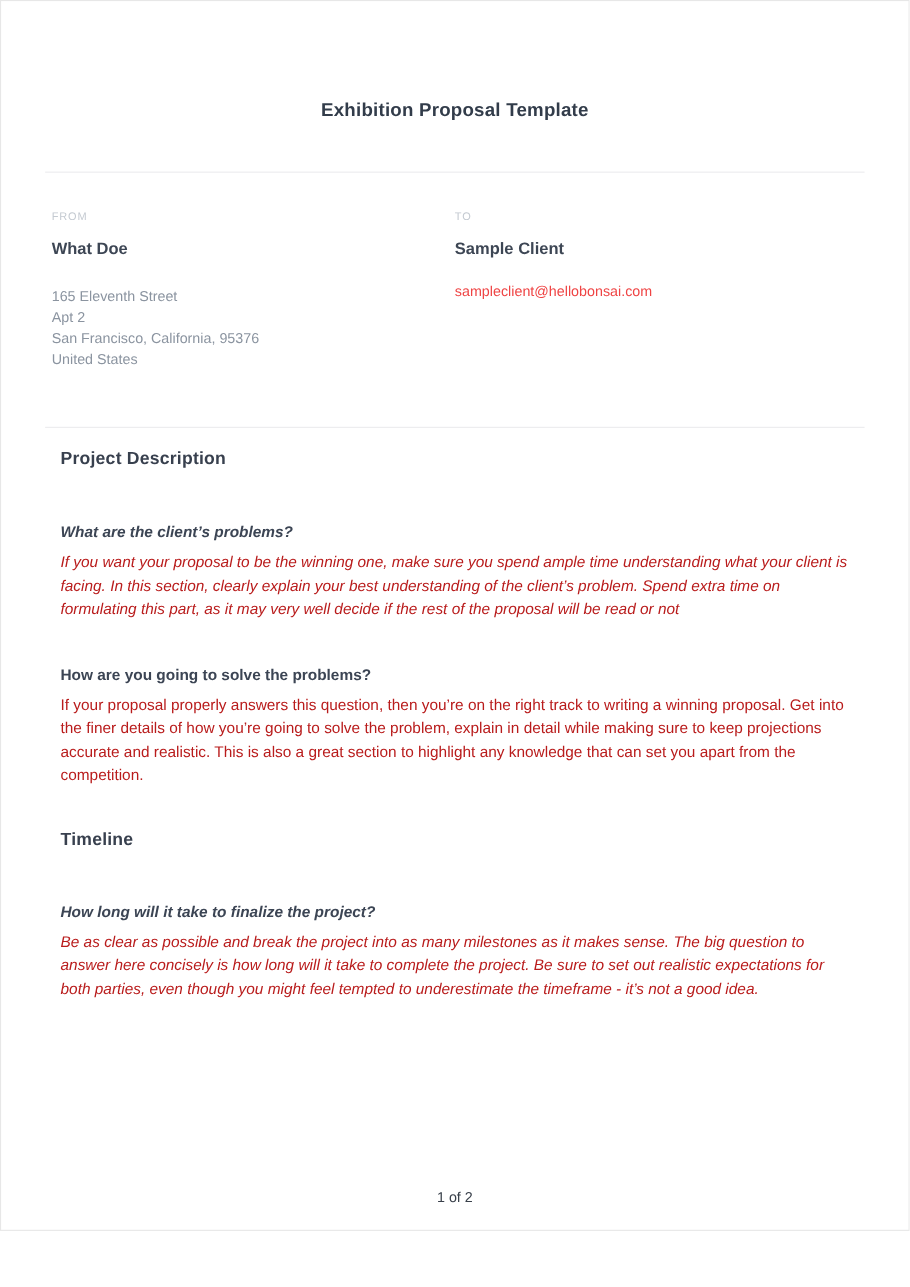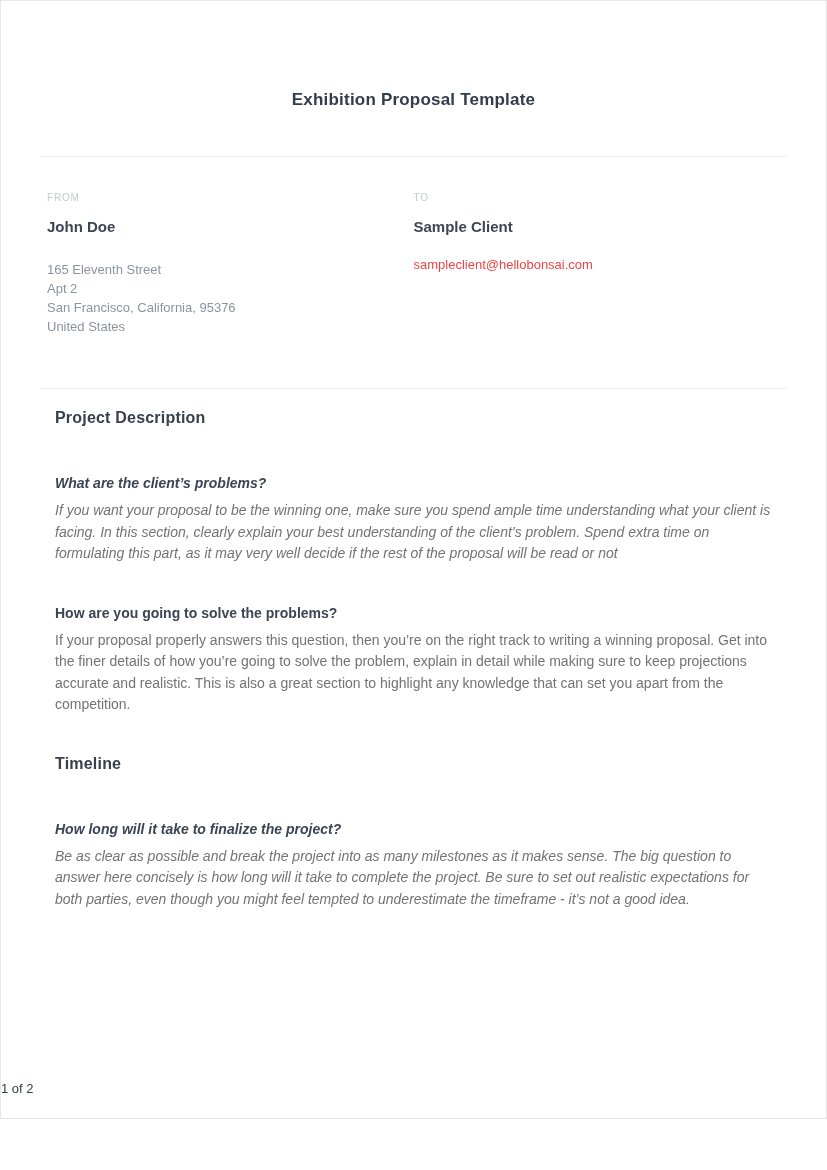--- a/index.html
+++ b/index.html
@@ -76,45 +76,45 @@
   .section-heading + .block { margin-top: 48px; font-style: italic; }
   .block-subheading {
     font-size: 14px;
     font-weight: 700;
     color: #3c4554;
   }
   .block-body {
     margin-top: 9px;
     font-size: 14px;
     line-height: 21.5px;
-    color: #737373;
+    color: #b91c1c;
   }
   .footer {
     position: absolute;
     left: 0;
     right: 0;
     bottom: 22px;
-    text-align: left;
+    text-align: center;
     font-size: 13px;
     color: #39404a;
   }
 </style>
 </head>
 <body>
 
 <div class="page">
 
   <h1 class="doc-title">Exhibition Proposal Template</h1>
 
   <hr class="divider divider-top">
 
   <div class="parties">
     <div class="party-col">
       <div class="party-label">FROM</div>
-      <div class="party-name">John Doe</div>
+      <div class="party-name">What Doe</div>
       <div class="party-address">
         <div class="address-line">165 Eleventh Street</div>
         <div class="address-line">Apt 2</div>
         <div class="address-line">San Francisco, California, 95376</div>
         <div class="address-line">United States</div>
       </div>
     </div>
     <div class="party-col">
       <div class="party-label">TO</div>
       <div class="party-name">Sample Client</div>

